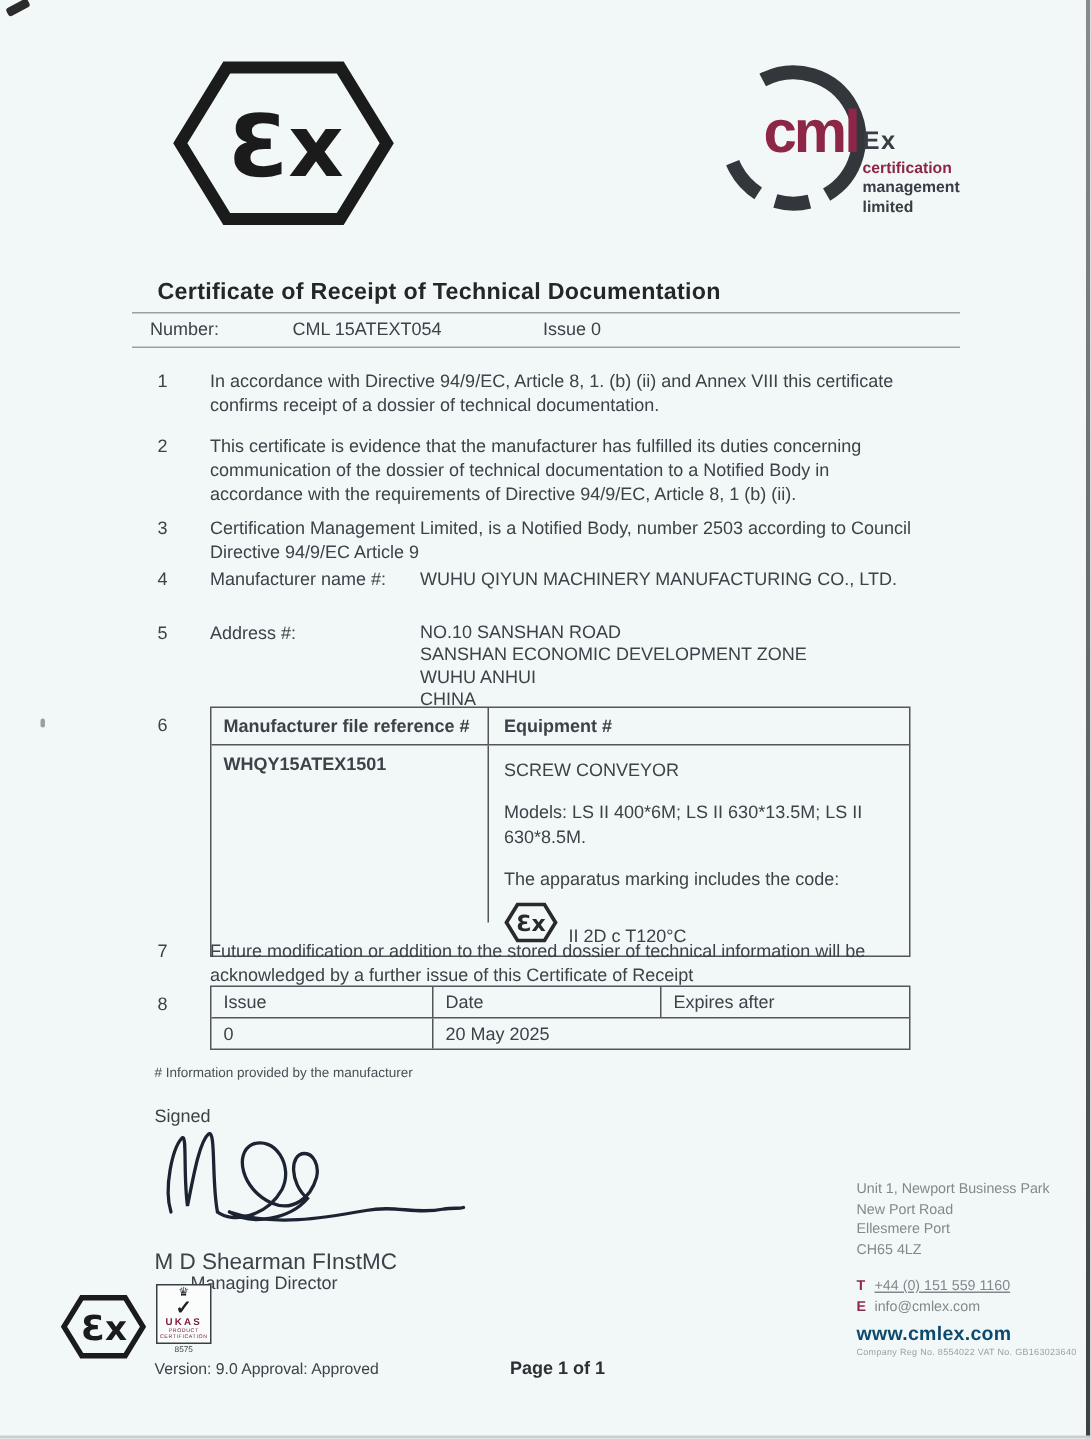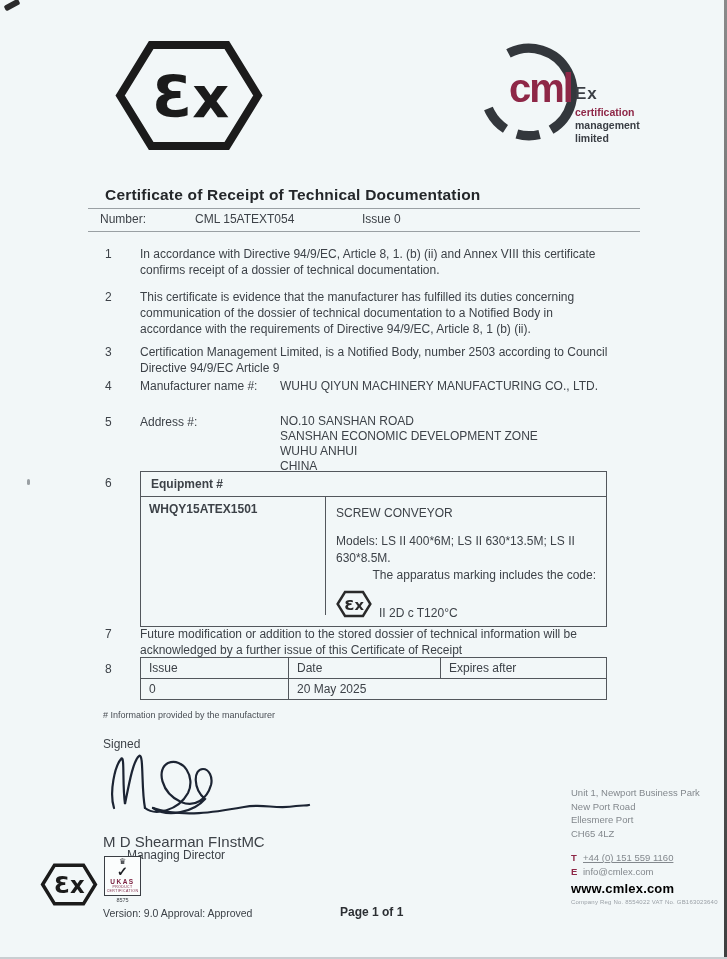--- a/index.html
+++ b/index.html
@@ -42,21 +42,21 @@
   
   .t6num{left:105px;top:476px;font-size:12px;}
   .t6{left:140px;top:471px;width:465px;border:1px solid #53575c;font-size:12px;background:transparent;}
   .t6 .row{display:flex;}
   .t6 .hdr{border-bottom:1px solid #53575c;font-weight:bold;}
   .t6 .cA{width:185px;flex:none;border-right:1px solid #53575c;padding:5px 8px;box-sizing:border-box;}
   .t6 .cB{flex:1;padding:5px 10px;box-sizing:border-box;}
   .t6 .body .cA{height:118px;font-weight:bold;}
   .eq-name{margin-top:4px;}
   .eq-models{margin-top:13px;line-height:17px;}
-  .eq-intro{margin-top:1px;text-align:right;}
+  .eq-intro{margin-top:12px;}
   .eq-mark{margin-top:8px;display:flex;align-items:flex-end;gap:7px;}
   .eq-mark .code{padding-bottom:1px;}
 
   
   .t8num{left:105px;top:662px;font-size:12px;}
   .t8{left:140px;top:657px;width:465px;border:1px solid #53575c;font-size:12px;}
   .t8 .row{display:flex;}
   .t8 .row.hdr{border-bottom:1px solid #53575c;}
   .t8 .c1{width:148px;flex:none;border-right:1px solid #53575c;padding:3px 8px;box-sizing:border-box;}
   .t8 .c2{width:152px;flex:none;border-right:1px solid #53575c;padding:3px 8px;box-sizing:border-box;}
@@ -78,21 +78,21 @@
   .ukas .sub{font-size:3.5px;letter-spacing:.4px;color:#7a2040;line-height:4px;}
   .ukas .number{font-size:5.5px;color:#3a3e44;margin-top:1px;}
 
   .version-line{left:103px;top:907px;font-size:10.5px;color:#3d4248;}
   .page-label{left:340px;top:905px;font-size:12px;font-weight:bold;color:#2c2f33;}
 
   
   .contact{left:571px;top:786px;font-size:9.5px;color:#83888d;line-height:13.5px;}
   .contact .tel{margin-top:11px;text-decoration:underline;}
   .contact .bl{color:#8e2747;font-weight:bold;display:inline-block;width:12px;}
-  .website{left:571px;top:881px;font-size:13px;font-weight:bold;color:#000000;letter-spacing:.2px;}
+  .website{left:571px;top:881px;font-size:13px;font-weight:bold;color:#0c4a6e;letter-spacing:.2px;}
   .reg-line{left:571px;top:899px;font-size:6px;color:#9aa0a6;letter-spacing:.2px;}
 
   svg text{font-family:"DejaVu Sans","Liberation Sans",sans-serif;}
 </style>
 </head>
 <body>
 
 <div class="page">
 
   <div class="abs edge-right"></div>
@@ -153,20 +153,21 @@
         <span>SANSHAN ECONOMIC DEVELOPMENT ZONE</span><br>
         <span>WUHU ANHUI</span><br>
         <span>CHINA</span>
       </span>
     </div>
   </div>
 
   <div class="abs t6num">6</div>
   <div class="abs t6">
     <div class="row hdr">
+      <div class="cA">Manufacturer file reference #</div>
       <div class="cB">Equipment #</div>
     </div>
     <div class="row body">
       <div class="cA">WHQY15ATEX1501</div>
       <div class="cB">
         <div class="eq-name">SCREW CONVEYOR</div>
         <div class="eq-models">Models: LS II 400*6M; LS II 630*13.5M; LS II 630*8.5M.</div>
         <div class="eq-intro">The apparatus marking includes the code:</div>
         <div class="eq-mark">
           <span>

